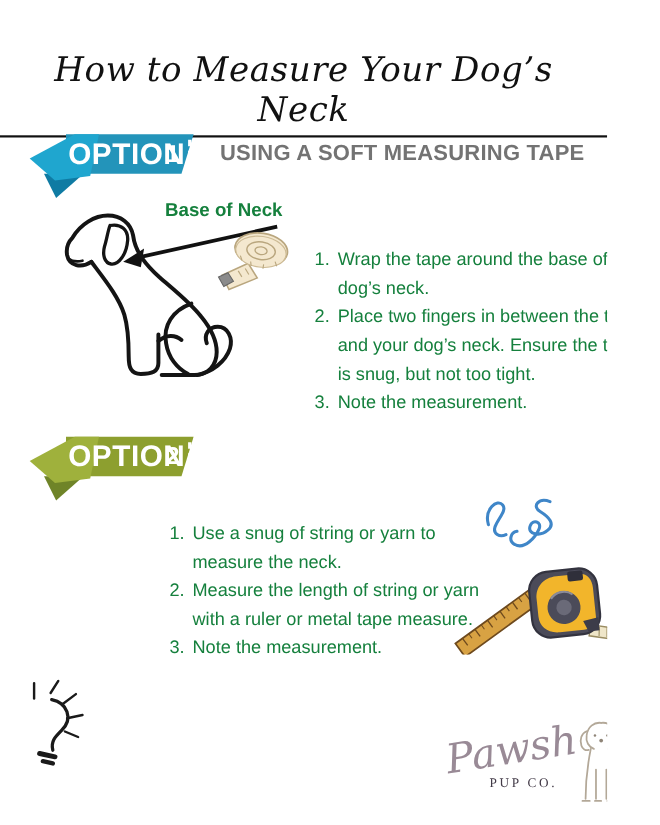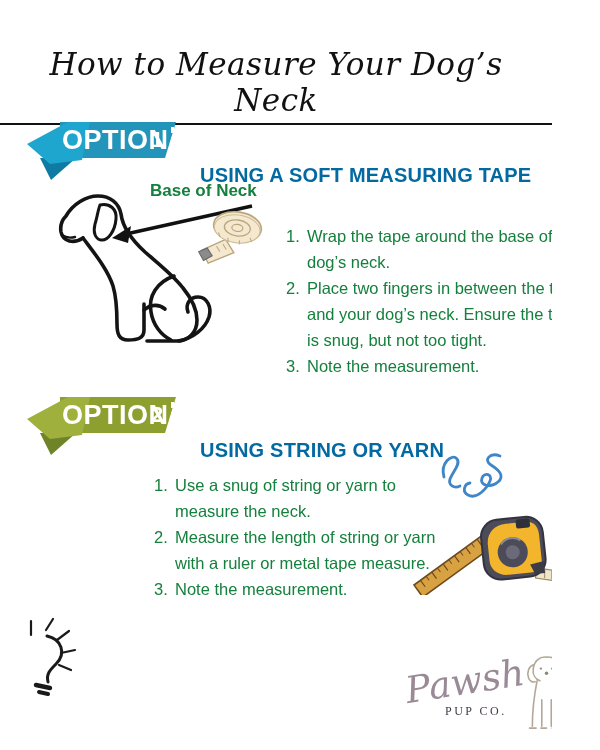--- a/index.html
+++ b/index.html
@@ -18,21 +18,21 @@
   .banner-text{position:absolute;left:38px;top:4px;width:110px;height:36px;
                display:flex;align-items:center;color:#fff;font-weight:bold;}
   .banner-text .opt{flex:1;text-align:center;font-size:27px;letter-spacing:.5px;}
   .banner-text .dash{height:26px;border-left:3px dashed #fff;margin:0 0 0 2px;}
   .banner-num{position:absolute;left:118px;top:4px;width:30px;height:36px;
               display:flex;align-items:center;justify-content:center;
               color:#fff;font-weight:bold;font-size:22px;}
   .b1{left:24px;top:118px;}
   .b2{left:24px;top:393px;}
 
-  .sec-heading{position:absolute;font-size:20px;font-weight:bold;color:#0369a1;letter-spacing:.2px;margin-top:36px;}
+  .sec-heading{position:absolute;font-size:20px;font-weight:bold;color:#737373;letter-spacing:.2px;}
   .h1{left:200px;top:128px;width:380px;}
   .h2{left:200px;top:403px;width:380px;}
 
   .diagram-label{position:absolute;left:150px;top:181px;font-size:17px;font-weight:bold;color:#15803d;}
 
   
   ol.steps{position:absolute;margin:16px;padding:0;list-style:none;counter-reset:step;
            font-size:16.5px;line-height:1.58;color:#15803d;}
   ol.steps li{position:relative;padding-left:21px;counter-increment:step;}
   ol.steps li::before{content:counter(step) ".";position:absolute;left:0;top:0;}
@@ -119,21 +119,20 @@
       <polygon points="16,40 52,40 27,62" fill="#6f8428"></polygon>
       <polygon points="36,4 152,4 141,40 36,40" fill="#8d9f2f"></polygon>
       <polygon points="3,26 44,4 66,4 58,42 26,46" fill="#9fb13c"></polygon>
     </svg>
     <div class="banner-text">
       <span class="opt">OPTION</span>
       <span class="dash"></span>
     </div>
     <div class="banner-num">2</div>
   </div>
-  <div class="sec-heading h2">USING STRING OR YARN</div>
 
   <ol class="steps list2">
     <li>Use a snug of string or yarn to measure the neck.</li>
     <li>Measure the length of string or yarn with a ruler or metal tape measure.</li>
     <li>Note the measurement.</li>
   </ol>
 
   <svg class="abs" style="left:437px;top:450px;" width="90" height="62" viewBox="0 0 90 62" fill="none" stroke="#3f86c8" stroke-width="2.8" stroke-linecap="round">
     <path d="M7,27 C3,13 15,3 20,9 C24,14 16,21 13,29 C11,35 17,39 23,36"></path>
     <path d="M63,6 C53,2 46,10 54,15 C62,20 68,26 61,32 C54,38 42,36 45,28 C47,22 56,24 53,31 C50,38 40,50 31,45 C25,42 27,34 33,33"></path>

